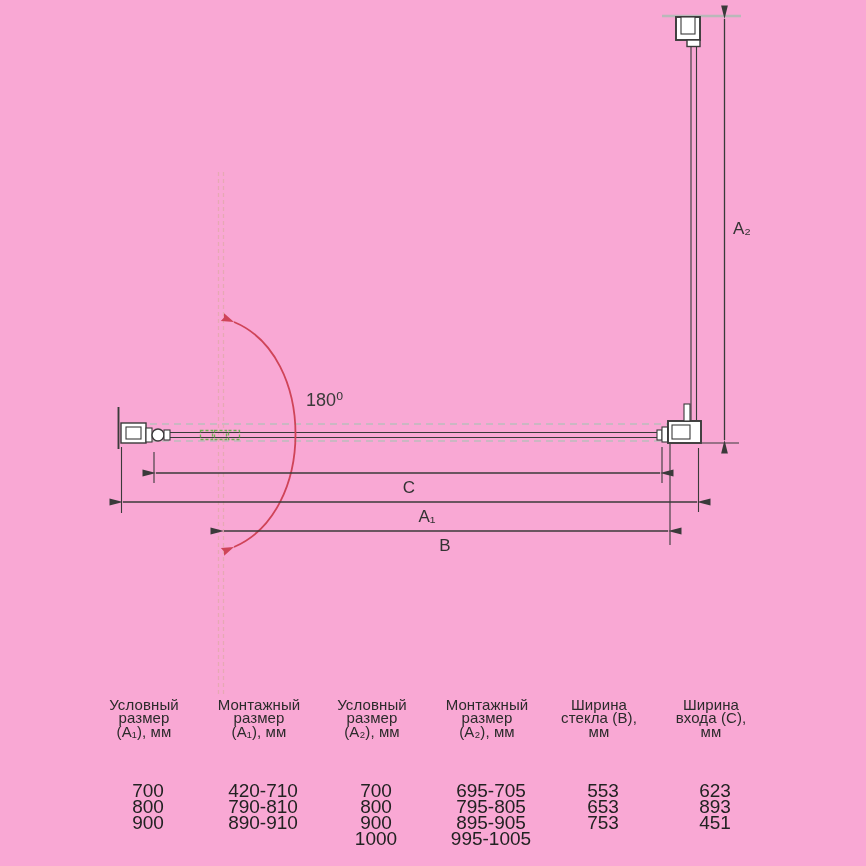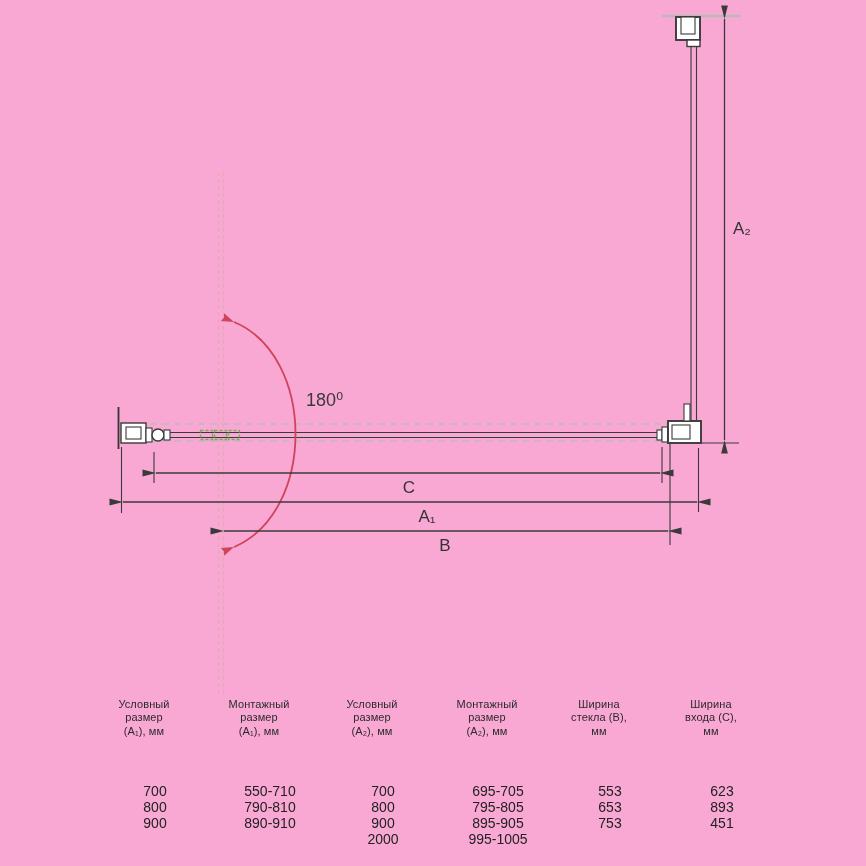--- a/index.html
+++ b/index.html
@@ -11,22 +11,22 @@
   .dk{stroke:#3a3a3a;fill:none;}
   .thin{stroke-width:1.1;}
   .med{stroke-width:1.4;}
   .thick{stroke-width:1.9;}
   .whitefill{fill:#ffffff;}
   .dimline{stroke:#3a3a3a;stroke-width:1.3;fill:none;}
   .dimtext{font-size:17px;fill:#333333;font-family:"Liberation Sans","DejaVu Sans",sans-serif;}
   .angletext{font-size:18px;fill:#3a3a3a;font-family:"Liberation Sans","DejaVu Sans",sans-serif;}
   
   .tcol{position:absolute;width:130px;top:698px;text-align:center;color:#2b2b2b;}
-  .thead{font-size:11px;line-height:13.4px;font-weight:400;letter-spacing:.1px;}
-  .tvals{position:absolute;top:85px;left:11px;width:130px;font-size:14px;line-height:16px;color:#222;}
+  .thead{font-size:15px;line-height:13.4px;font-weight:400;letter-spacing:.1px;}
+  .tvals{position:absolute;top:85px;left:4px;width:130px;font-size:19px;line-height:16px;color:#222;}
   .tval{height:16px;}
 </style>
 </head>
 <body>
 
 <div id="stage">
 
   <svg width="866" height="866" viewBox="0 0 866 866">
     <defs>
       <marker id="da" markerUnits="userSpaceOnUse" markerWidth="16" markerHeight="12" refX="1" refY="6" orient="auto-start-reverse">
@@ -140,37 +140,37 @@
       </div>
     </div>
 
     <div class="tcol" style="left:194px">
       <div class="thead">
         <div>Монтажный</div>
         <div>размер</div>
         <div>(A₁), мм</div>
       </div>
       <div class="tvals">
-        <div class="tval">550-710</div>
+        <div class="tval">420-710</div>
         <div class="tval">790-810</div>
         <div class="tval">890-910</div>
       </div>
     </div>
 
     <div class="tcol" style="left:307px">
       <div class="thead">
         <div>Условный</div>
         <div>размер</div>
         <div>(A₂), мм</div>
       </div>
       <div class="tvals">
         <div class="tval">700</div>
         <div class="tval">800</div>
         <div class="tval">900</div>
-        <div class="tval">2000</div>
+        <div class="tval">1000</div>
       </div>
     </div>
 
     <div class="tcol" style="left:422px">
       <div class="thead">
         <div>Монтажный</div>
         <div>размер</div>
         <div>(A₂), мм</div>
       </div>
       <div class="tvals">

